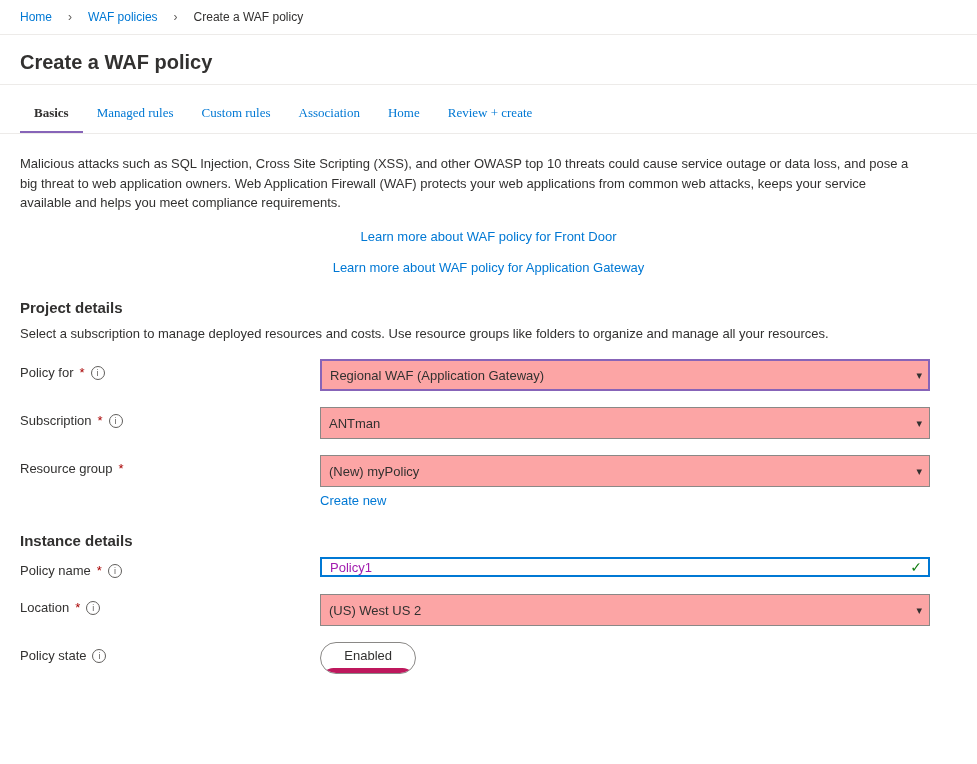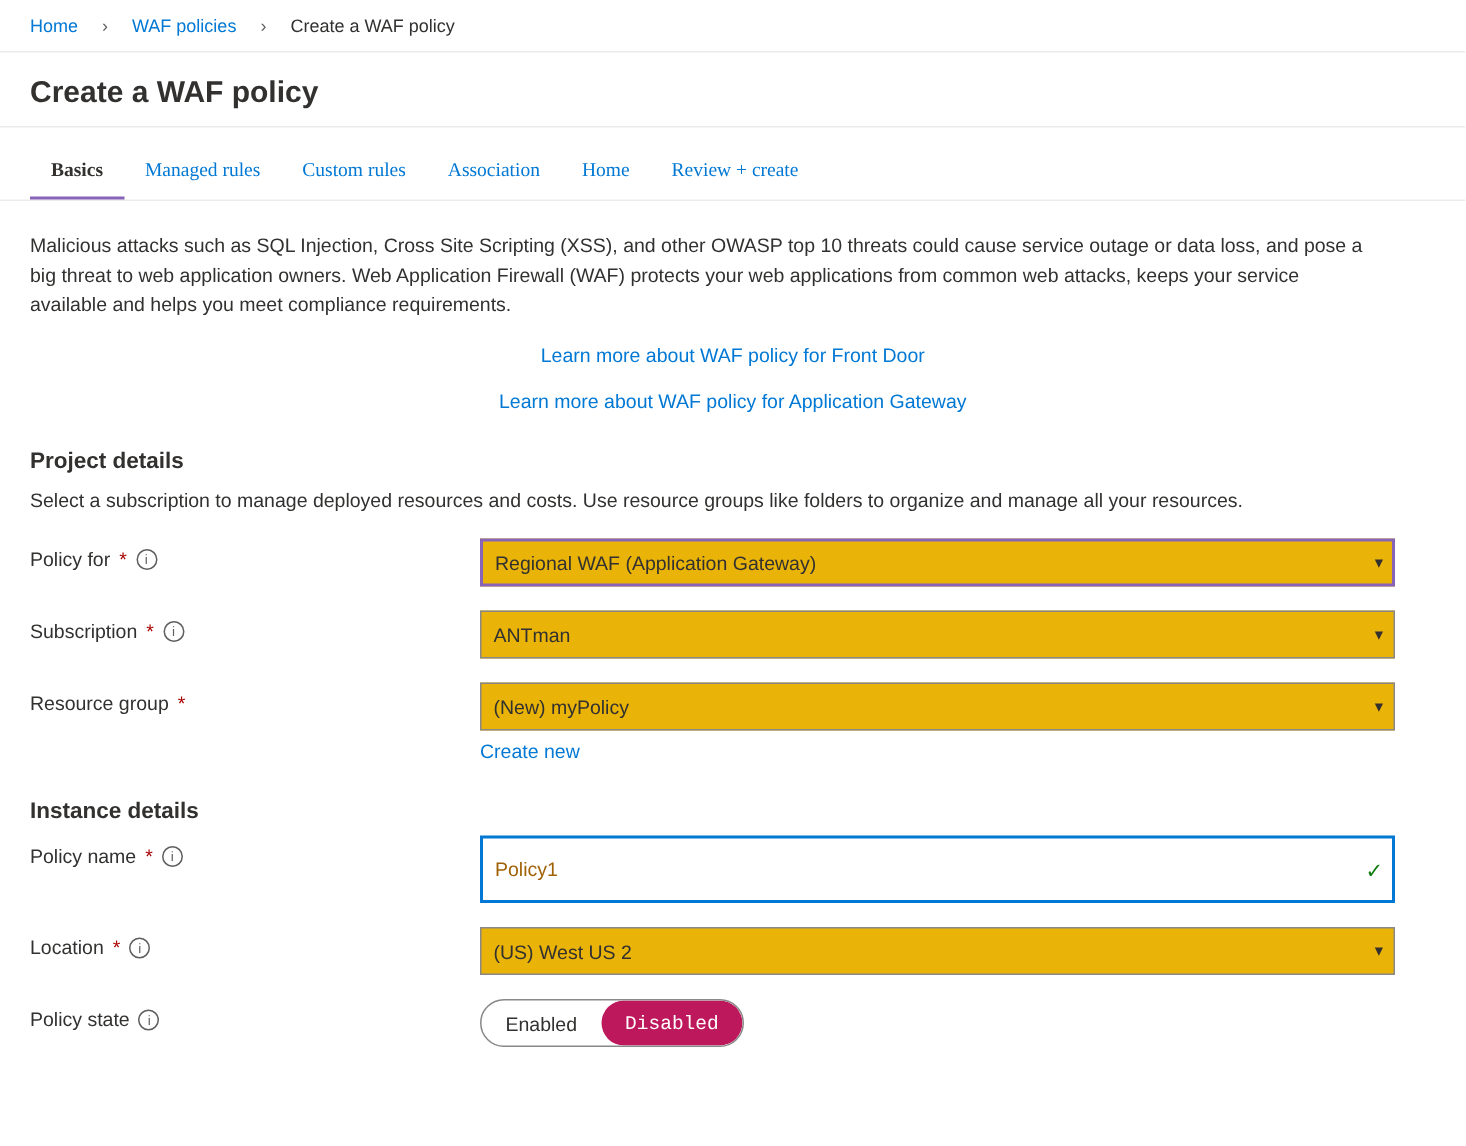--- a/index.html
+++ b/index.html
@@ -135,21 +135,21 @@
       max-width: 610px;
     }
     .dropdown-wrap {
       position: relative;
       width: 100%;
     }
     .dropdown-wrap select {
       width: 100%;
       height: 32px;
       border: 1px solid #8a8886;
-      background: #eab308;
+      background: #fca5a5;
       padding: 4px 30px 4px 8px;
       font-size: 13px;
       color: #323130;
       appearance: none;
       -webkit-appearance: none;
       cursor: pointer;
     }
     .dropdown-wrap.focused select {
       border: 2px solid #8764b8;
       outline: none;
@@ -163,26 +163,26 @@
       color: #323130;
       font-size: 11px;
     }
 
     .text-input-wrap {
       position: relative;
       width: 100%;
     }
     .text-input-wrap input {
       width: 100%;
-      height: 45px;
+      height: 20px;
       border: 2px solid #0078d4;
       background: #fff;
       padding: 4px 30px 4px 8px;
       font-size: 13px;
-      color: #a16207;
+      color: #a21caf;
       outline: none;
     }
     .input-check-icon {
       position: absolute;
       right: 8px;
       top: 50%;
       transform: translateY(-50%);
       color: #107c10;
       font-size: 14px;
       pointer-events: none;
@@ -198,20 +198,21 @@
 
     
     .toggle-group {
       display: flex;
       align-items: center;
       border: 1px solid #8a8886;
       border-radius: 20px;
       overflow: hidden;
       width: fit-content;
       height: 32px;
+      flex-direction: column;
     }
     .toggle-option {
       padding: 5px 16px;
       font-size: 13px;
       cursor: pointer;
       border-radius: 0;
       background: transparent;
       color: #323130;
       border: none;
       height: 100%;

